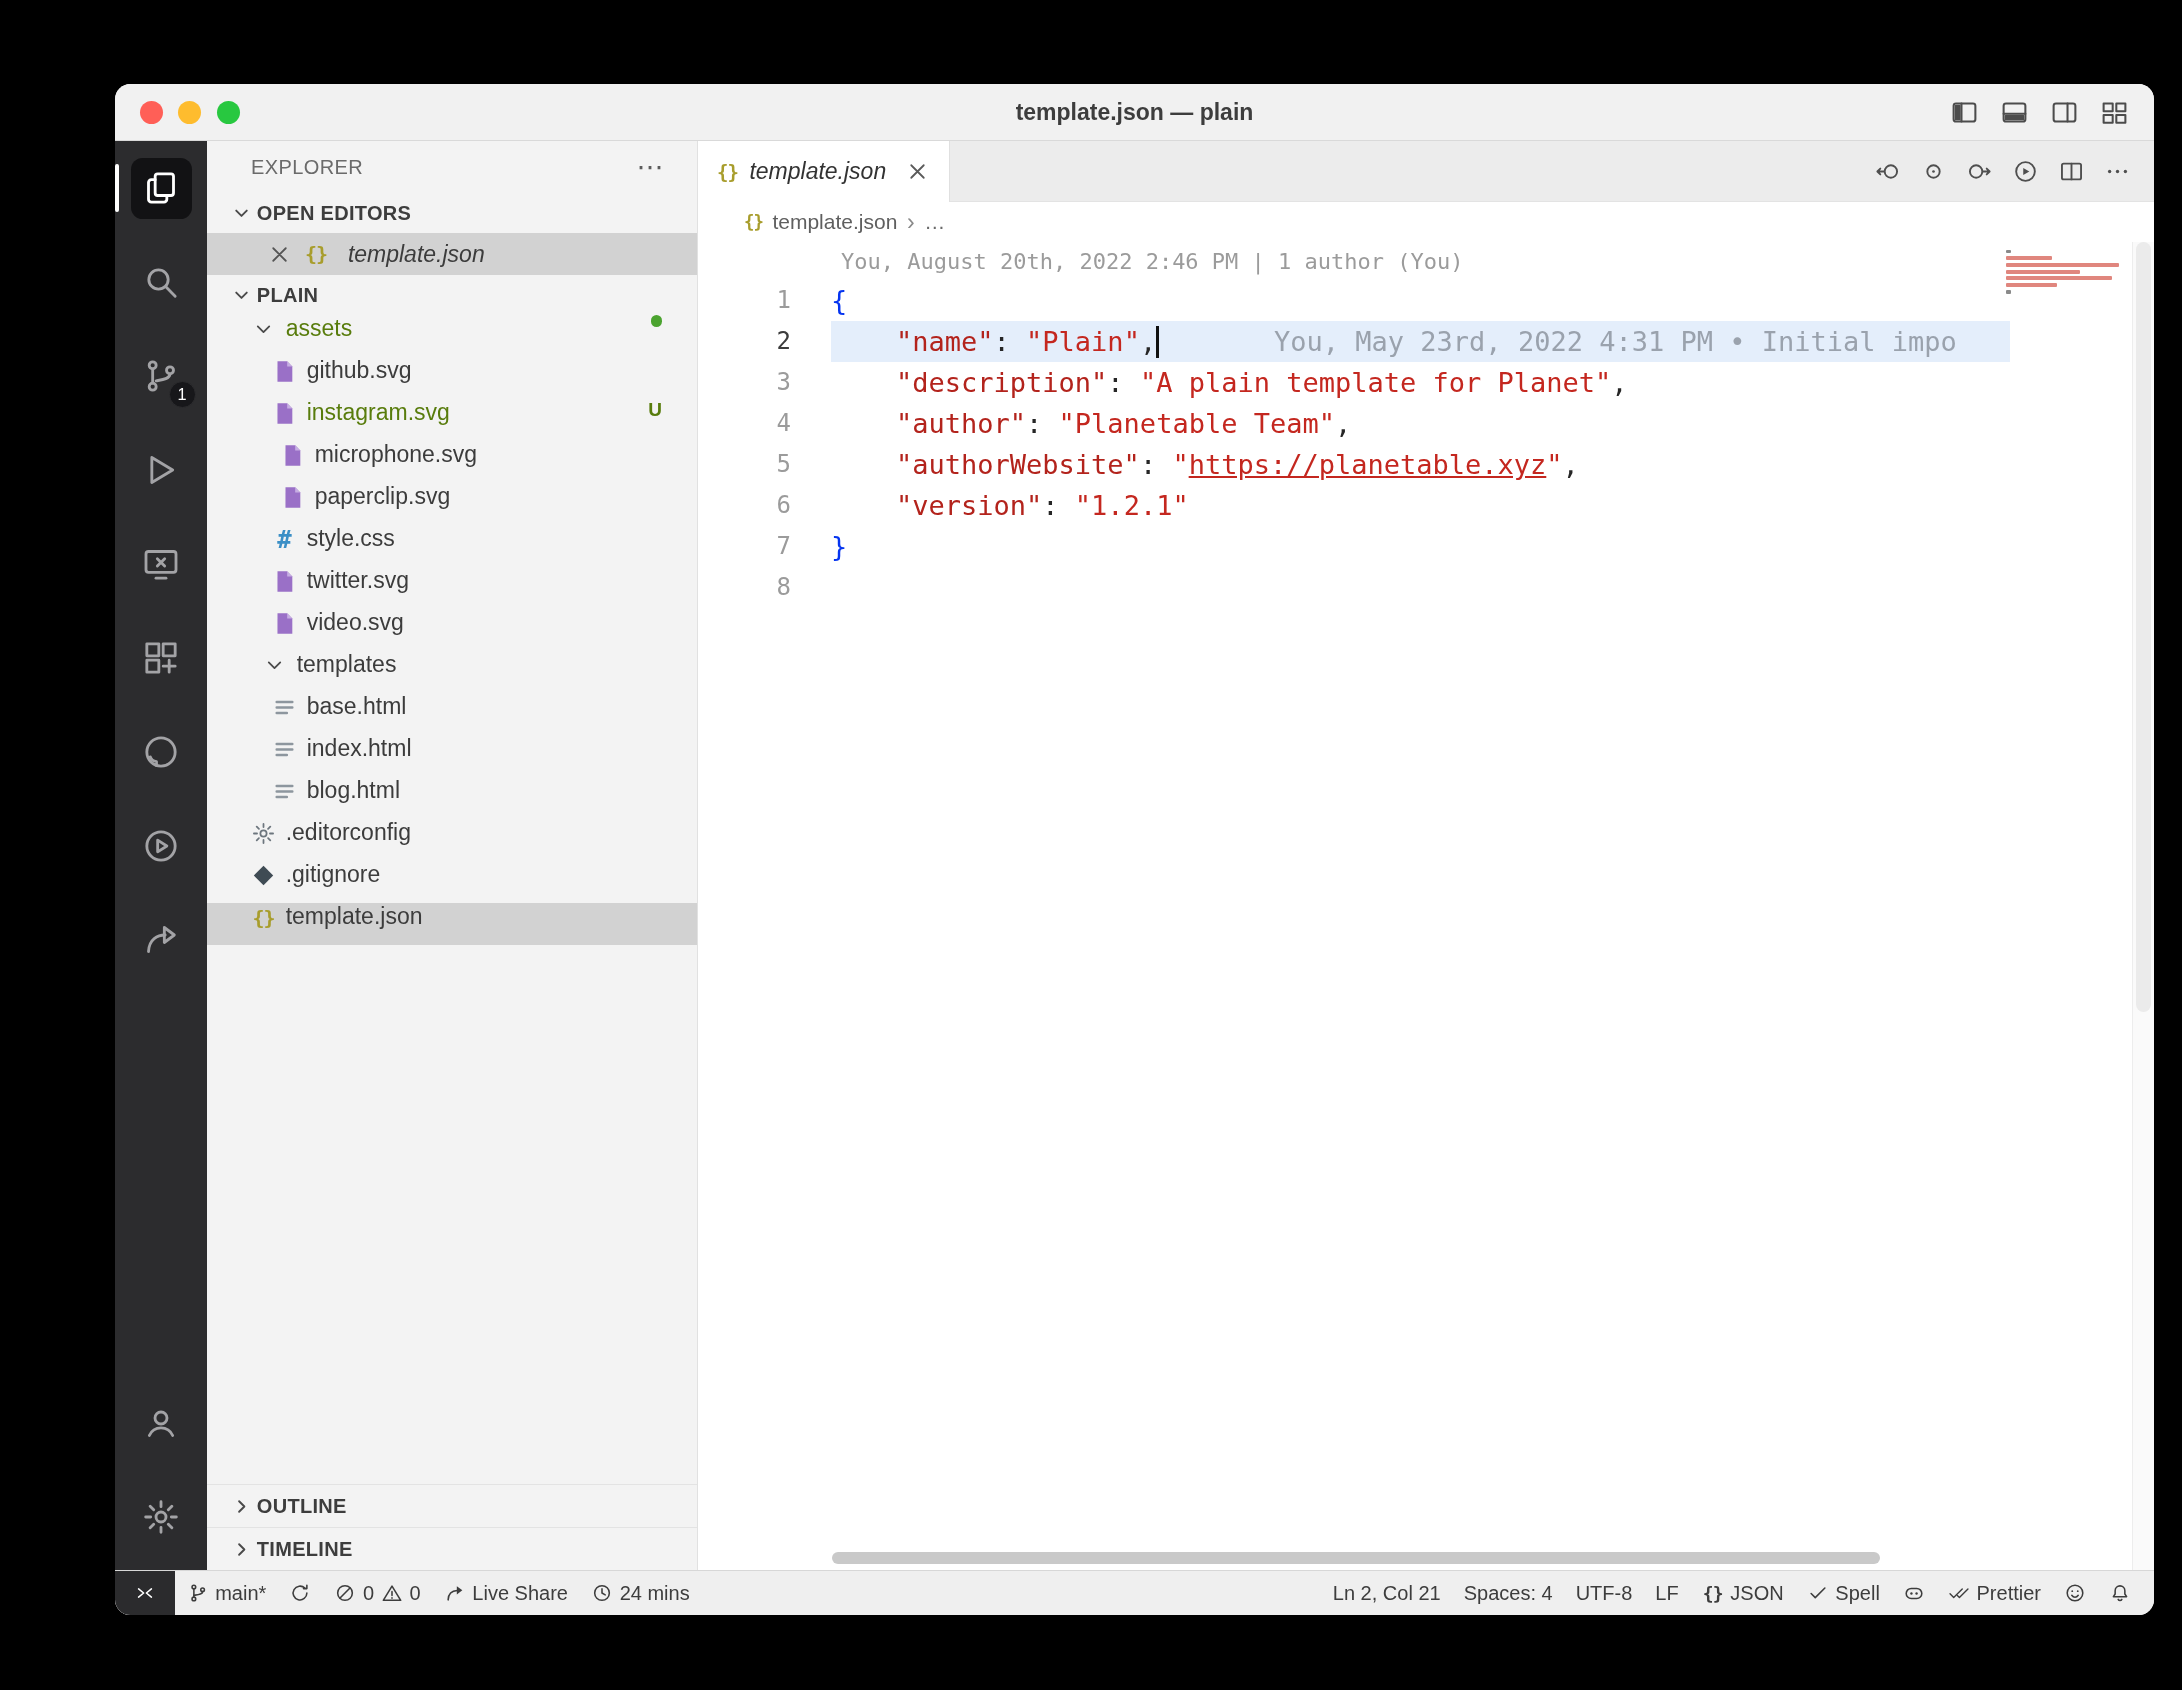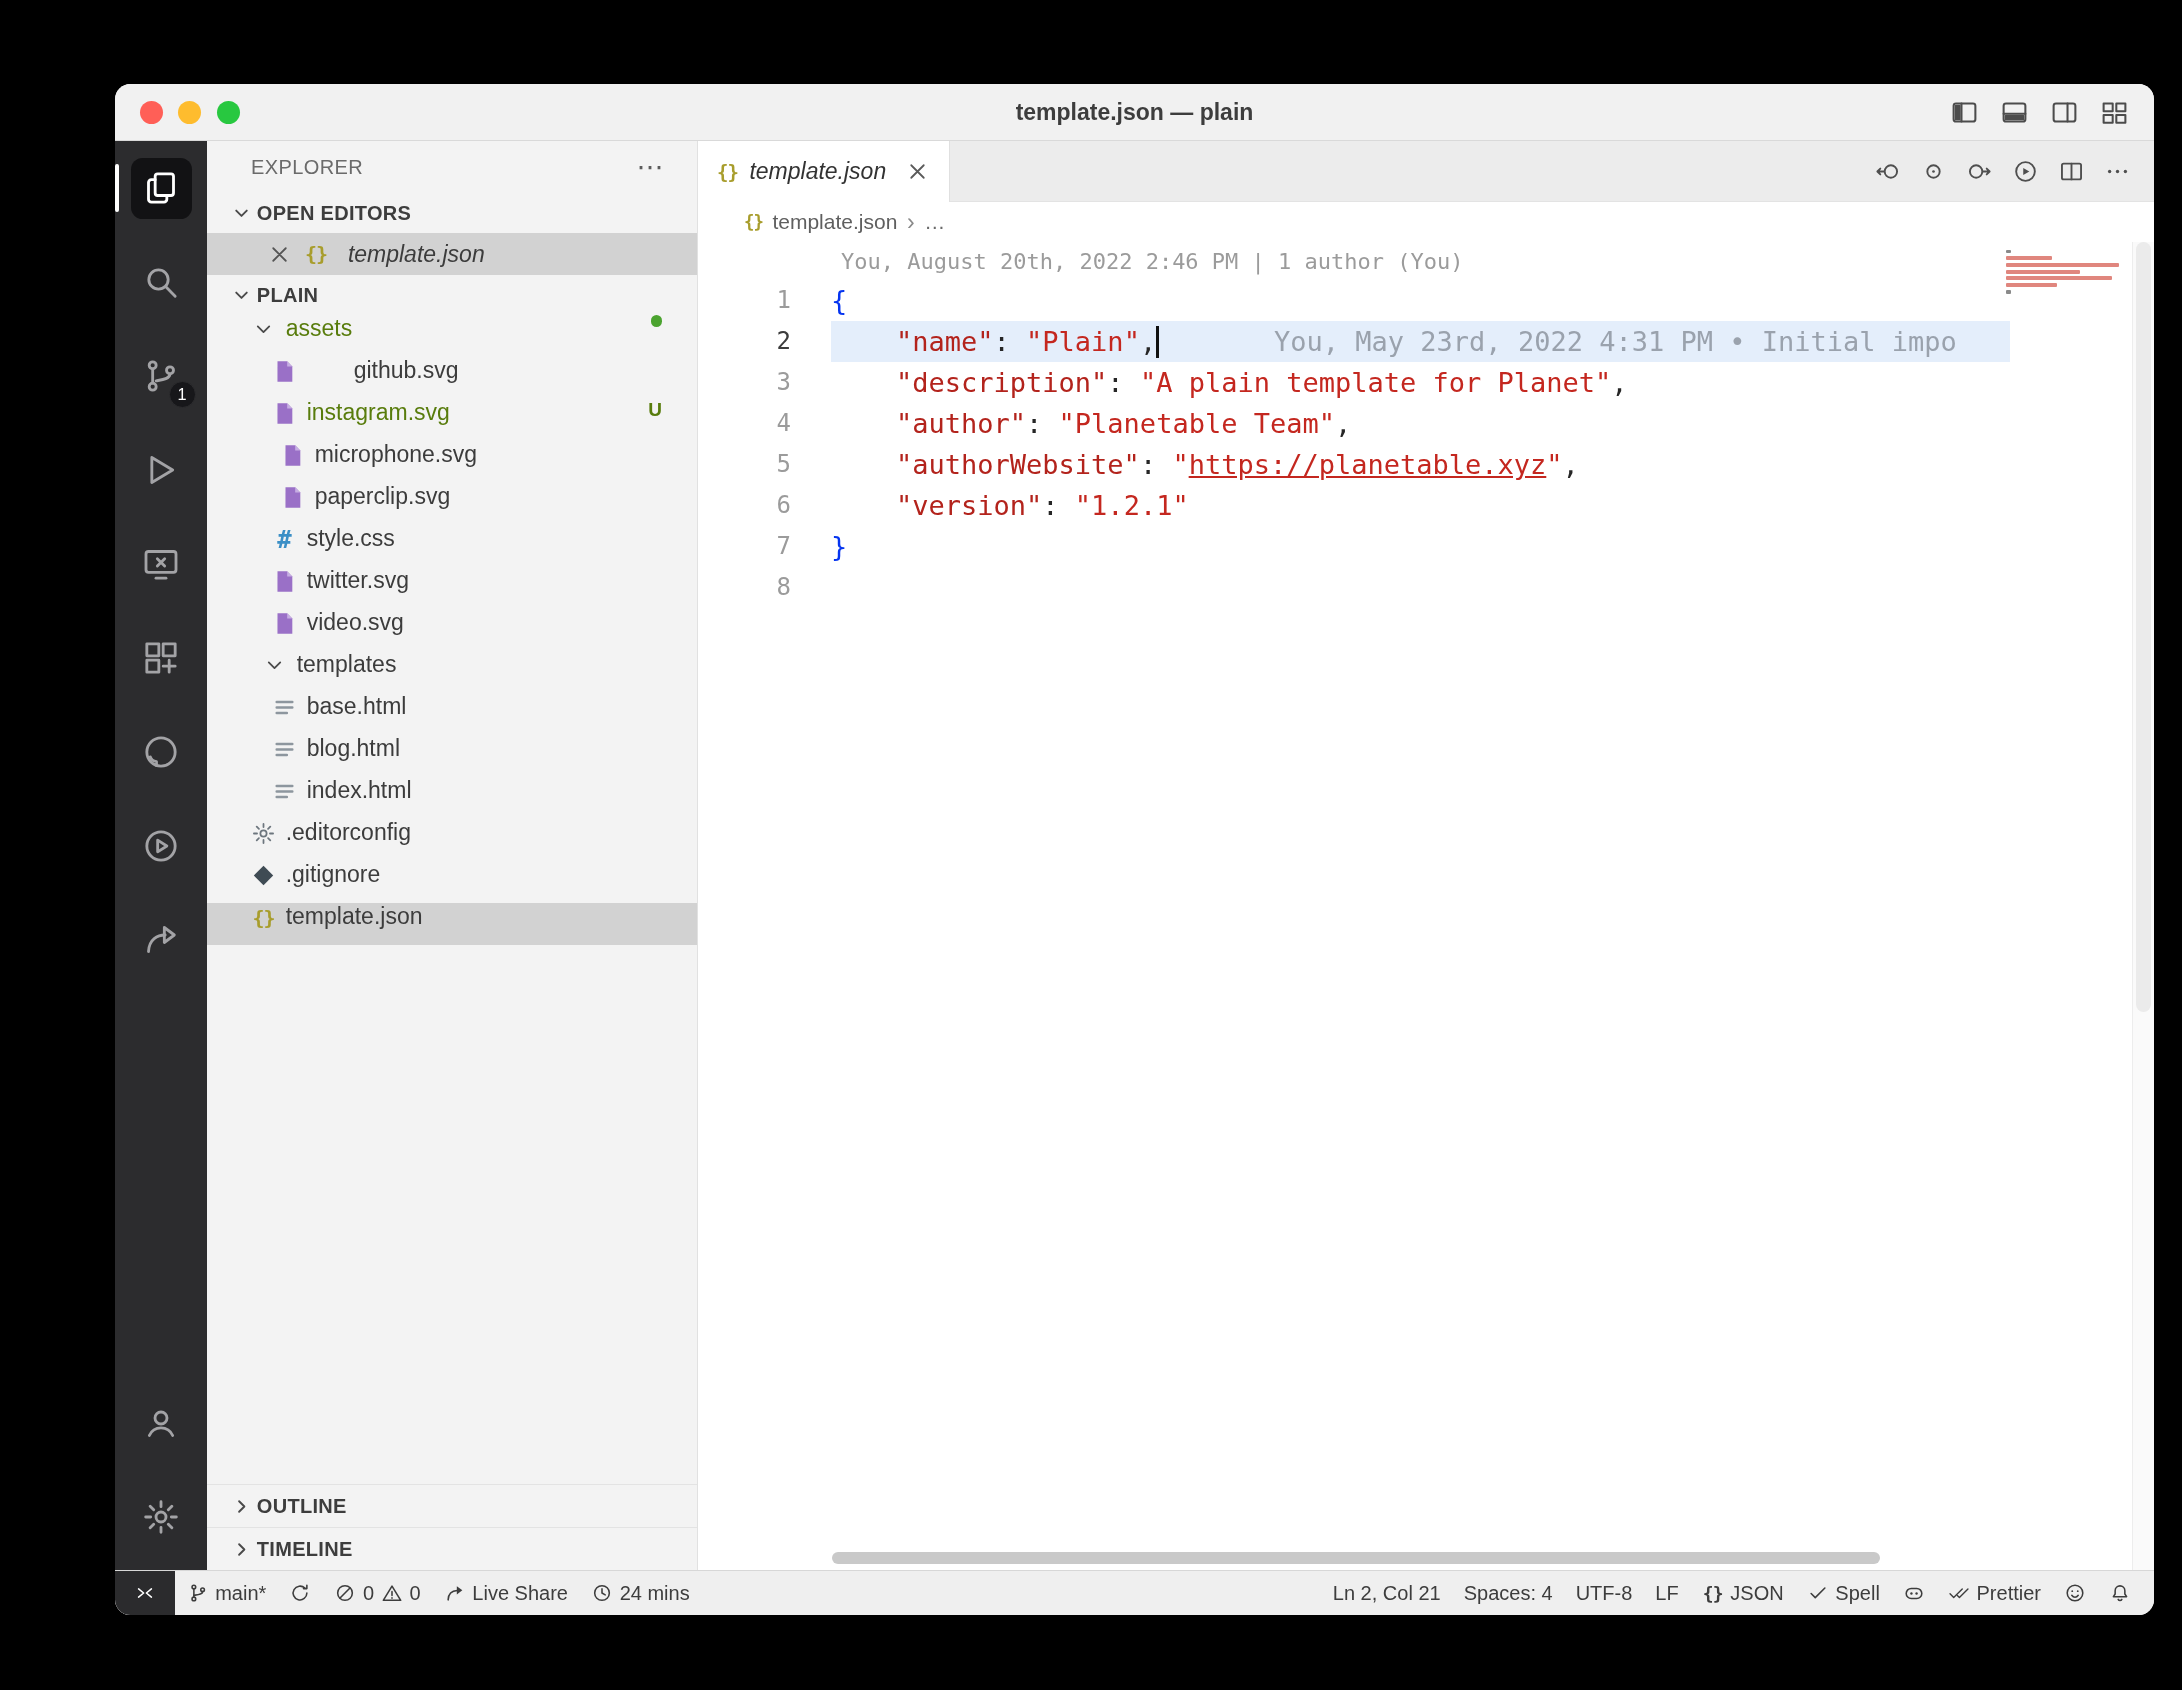--- a/index.html
+++ b/index.html
@@ -293,21 +293,21 @@
       <div class="tree" id="file-tree">
           <div class="tree-row" style="padding-left: 42px;">
             <span class="tree-slot chev-slot">
               <svg viewBox="0 0 24 24" fill="none" stroke="currentColor" stroke-width="1.7" stroke-linecap="round" stroke-linejoin="round">
                 <path d="M6.5 9l5.5 5.5L17.5 9"></path>
               </svg>
             </span>
             <span class="tree-label git-green">assets</span>
             <span class="tree-badge badge-dot"></span>
           </div>
-          <div class="tree-row" style="padding-left: 63px; gap: 47px;">
+          <div class="tree-row" style="padding-left: 63px;">
             <span class="tree-slot slot-svg">
               <svg viewBox="0 0 16 16">
                 <path d="M3.5 1.5h6.2L13 4.8v9.7H3.5z" fill="#9a70c7"></path>
                 <path d="M9.7 1.5v3.3H13z" fill="#c7aee3"></path>
               </svg>
             </span>
             <span class="tree-label">github.svg</span>
           </div>
           <div class="tree-row" style="padding-left: 63px;">
             <span class="tree-slot slot-svg">
@@ -376,29 +376,29 @@
               </svg>
             </span>
             <span class="tree-label">base.html</span>
           </div>
           <div class="tree-row" style="padding-left: 63px;">
             <span class="tree-slot slot-html">
               <svg viewBox="0 0 16 16" fill="none" stroke="currentColor" stroke-width="1.6" stroke-linecap="round">
                 <path d="M3 4.5h10M3 8h10M3 11.5h6.5"></path>
               </svg>
             </span>
-            <span class="tree-label">blog.html</span>
+            <span class="tree-label">index.html</span>
           </div>
           <div class="tree-row" style="padding-left: 63px;">
             <span class="tree-slot slot-html">
               <svg viewBox="0 0 16 16" fill="none" stroke="currentColor" stroke-width="1.6" stroke-linecap="round">
                 <path d="M3 4.5h10M3 8h10M3 11.5h6.5"></path>
               </svg>
             </span>
-            <span class="tree-label">index.html</span>
+            <span class="tree-label">blog.html</span>
           </div>
           <div class="tree-row" style="padding-left: 42px;">
             <span class="tree-slot slot-editorconfig">
               <svg viewBox="0 0 24 24" fill="none" stroke="currentColor" stroke-width="1.7" stroke-linecap="round" stroke-linejoin="round">
                 <circle cx="12" cy="12" r="3"></circle>
                 <path d="M12 2.8v3m0 12.4v3M2.8 12h3m12.4 0h3M5.5 5.5l2.1 2.1m8.8 8.8l2.1 2.1M18.5 5.5l-2.1 2.1M7.6 16.4l-2.1 2.1"></path>
               </svg>
             </span>
             <span class="tree-label">.editorconfig</span>
           </div>

